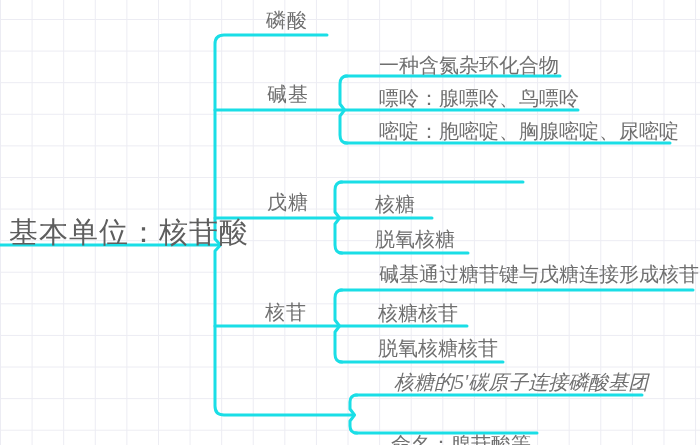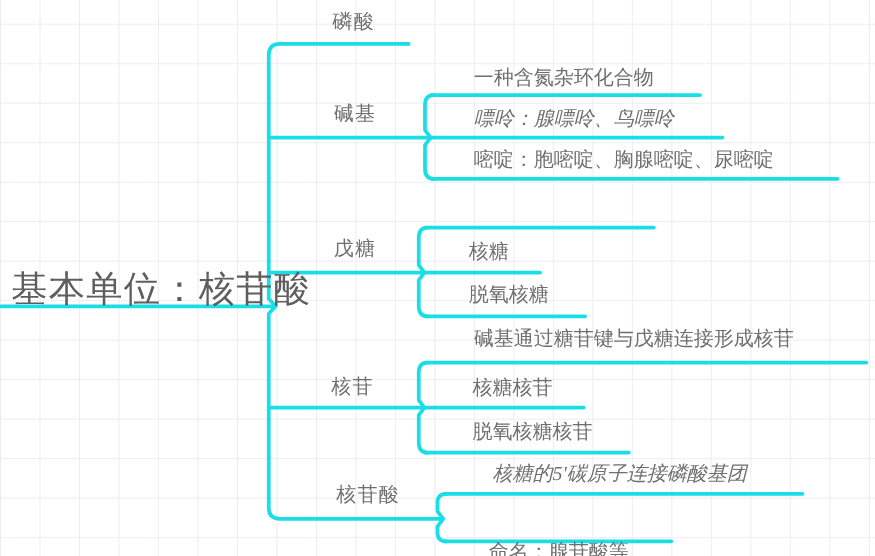--- a/index.html
+++ b/index.html
@@ -23,21 +23,21 @@
   svg.lines {
     position: absolute;
     left: 0;
     top: 0;
     pointer-events: none;
   }
   .node {
     position: absolute;
     white-space: nowrap;
     color: #6f6f6f;
-    font-size: 16px;
+    font-size: 20px;
     line-height: 1.05;
     letter-spacing: 0px;
     cursor: default;
   }
   .node.root {
     font-size: 29px;
     color: #5e5e5e;
     letter-spacing: 1px;
   }
   .node.l1 {
@@ -78,24 +78,23 @@
     <path d="M 355 395 L 642 395"></path>
     <path d="M 355 433 L 537 433"></path>
   </svg>
 
   <div class="node root" style="left:9px; top:217px;">基本单位：核苷酸</div>
 
   <div class="node l1" style="left:266px; top:10px;">磷酸</div>
   <div class="node l1" style="left:267px; top:84px;">碱基</div>
   <div class="node l1" style="left:267px; top:192px;">戊糖</div>
   <div class="node l1" style="left:265px; top:302px;">核苷</div>
-  <div class="node l1" style="left:269px; top:389px;">核苷酸</div>
 
   <div class="node" style="left:379px; top:55px;">一种含氮杂环化合物</div>
-  <div class="node" style="left:379px; top:88px;font-style:italic;">嘌呤：腺嘌呤、鸟嘌呤</div>
+  <div class="node" style="left:379px; top:88px;">嘌呤：腺嘌呤、鸟嘌呤</div>
   <div class="node" style="left:379px; top:121px;">嘧啶：胞嘧啶、胸腺嘧啶、尿嘧啶</div>
 
   <div class="node" style="left:375px; top:194px;">核糖</div>
   <div class="node" style="left:379px; top:264px;">碱基通过糖苷键与戊糖连接形成核苷</div>
 
   <div class="node" style="left:375px; top:229px;">脱氧核糖</div>
   <div class="node" style="left:378px; top:303px;">核糖核苷</div>
   <div class="node" style="left:378px; top:338px;text-align:right;">脱氧核糖核苷</div>
 
   <div class="node" style="left:394px; top:372px;font-style:italic;">核糖的5'碳原子连接磷酸基团</div>

